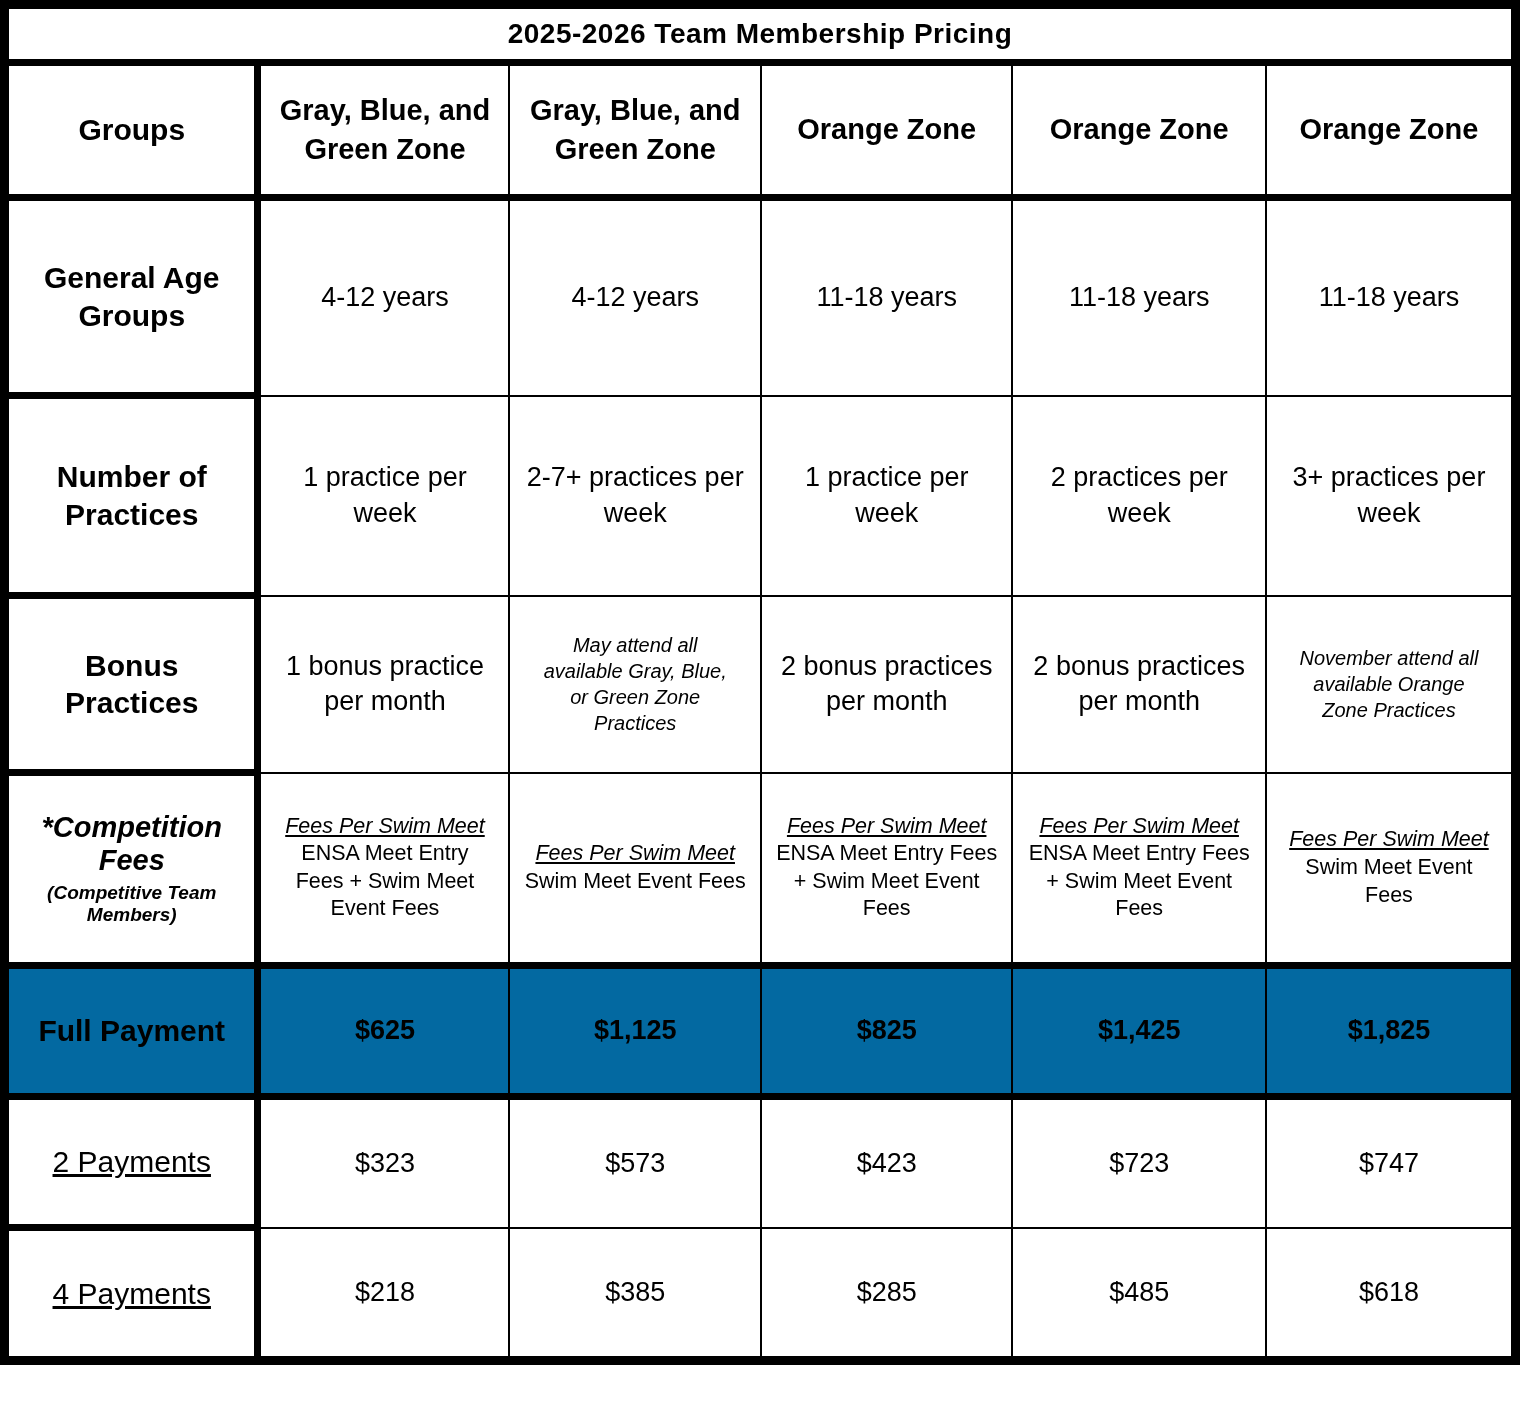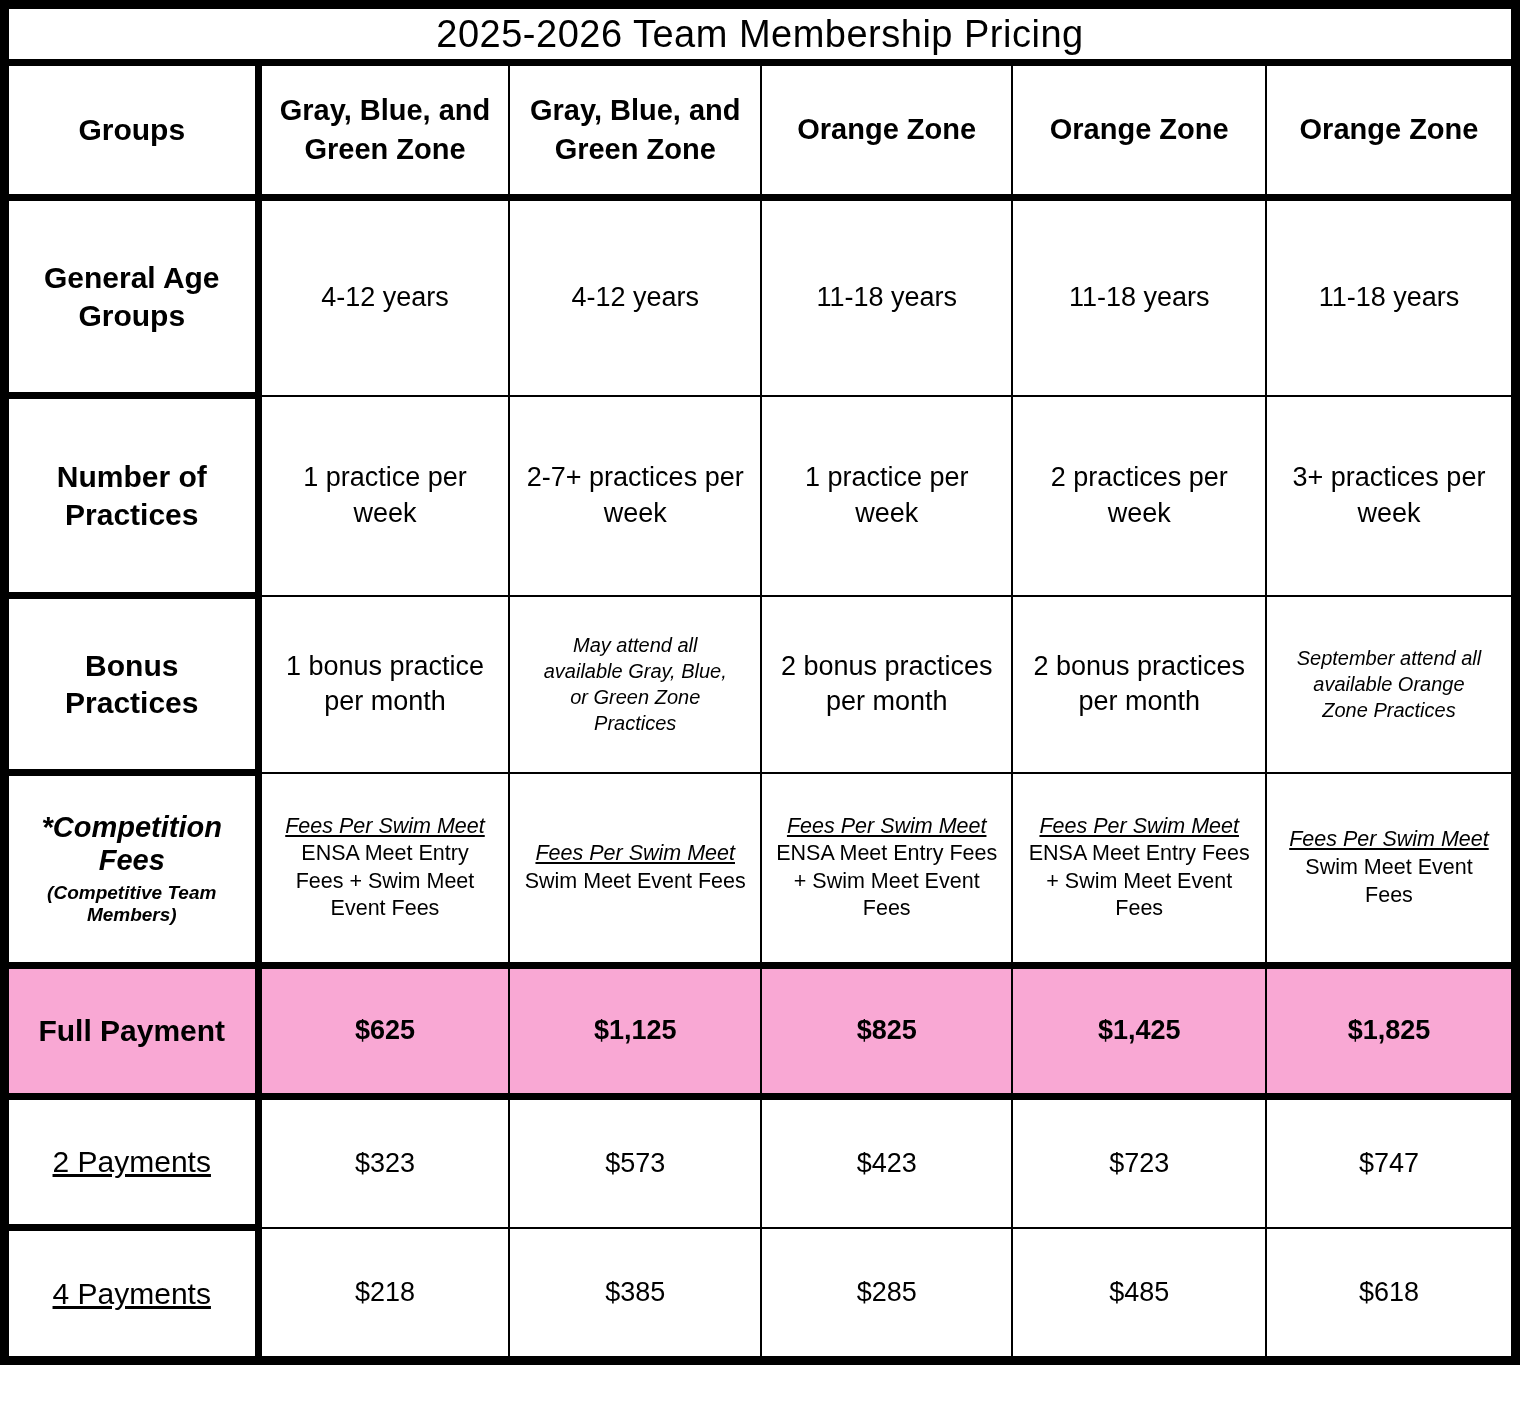--- a/index.html
+++ b/index.html
@@ -17,21 +17,21 @@
   td {
     border:2px solid #000;
     text-align:center;
     vertical-align:middle;
     padding:0 12px;
     overflow:hidden;
     word-wrap:break-word;
   }
   
   td.title-cell {
-    font-size:38px; font-weight:normal;
+    font-size:28px; font-weight:bold;
     border-bottom-width:7px;
     letter-spacing:0.5px;
   }
   
   td.hdr {
     font-size:29px; font-weight:bold; line-height:1.35;
     border-bottom-width:7px;
   }
   
   td.lbl {
@@ -44,21 +44,21 @@
   .comp-sub   { font-size:19px; font-weight:bold; font-style:italic; line-height:1.2; margin-top:4px; }
   
   td.data { font-size:27px; line-height:1.3; }
   td.note { font-size:20px; font-style:italic; line-height:1.3; padding:0 26px; }
   
   td.fee { font-size:21.5px; line-height:1.28; padding:0 14px; }
   td.fee .fee-h { font-style:italic; text-decoration:underline; display:block; }
   td.fee .fee-b { display:block; }
   
   tr.gray td {
-    background:#f9a8d4;
+    background:#0369a1;
     border-top-width:7px;
     border-bottom-width:7px;
   }
   tr.gray td.data { font-weight:bold; }
   
   tr.r-title  { height:58px; }
   tr.r-header { height:135px; }
   tr.r-age    { height:198px; }
   tr.r-prac   { height:200px; }
   tr.r-bonus  { height:177px; }
@@ -111,21 +111,21 @@
     <td class="data">2 practices per week</td>
     <td class="data">3+ practices per week</td>
   </tr>
 
   <tr class="r-bonus">
     <td class="lbl it">Bonus Practices</td>
     <td class="data">1 bonus practice per month</td>
     <td class="note">May attend all available Gray, Blue, or Green Zone Practices</td>
     <td class="data">2 bonus practices per month</td>
     <td class="data">2 bonus practices per month</td>
-    <td class="note">September attend all available Orange Zone Practices</td>
+    <td class="note">November attend all available Orange Zone Practices</td>
   </tr>
 
   <tr class="r-comp">
     <td class="lbl">
       <div class="comp-label">*Competition Fees</div>
       <div class="comp-sub">(Competitive Team Members)</div>
     </td>
     <td class="fee">
       <span class="fee-h">Fees Per Swim Meet</span>
       <span class="fee-b">ENSA Meet Entry Fees + Swim Meet Event Fees</span>

